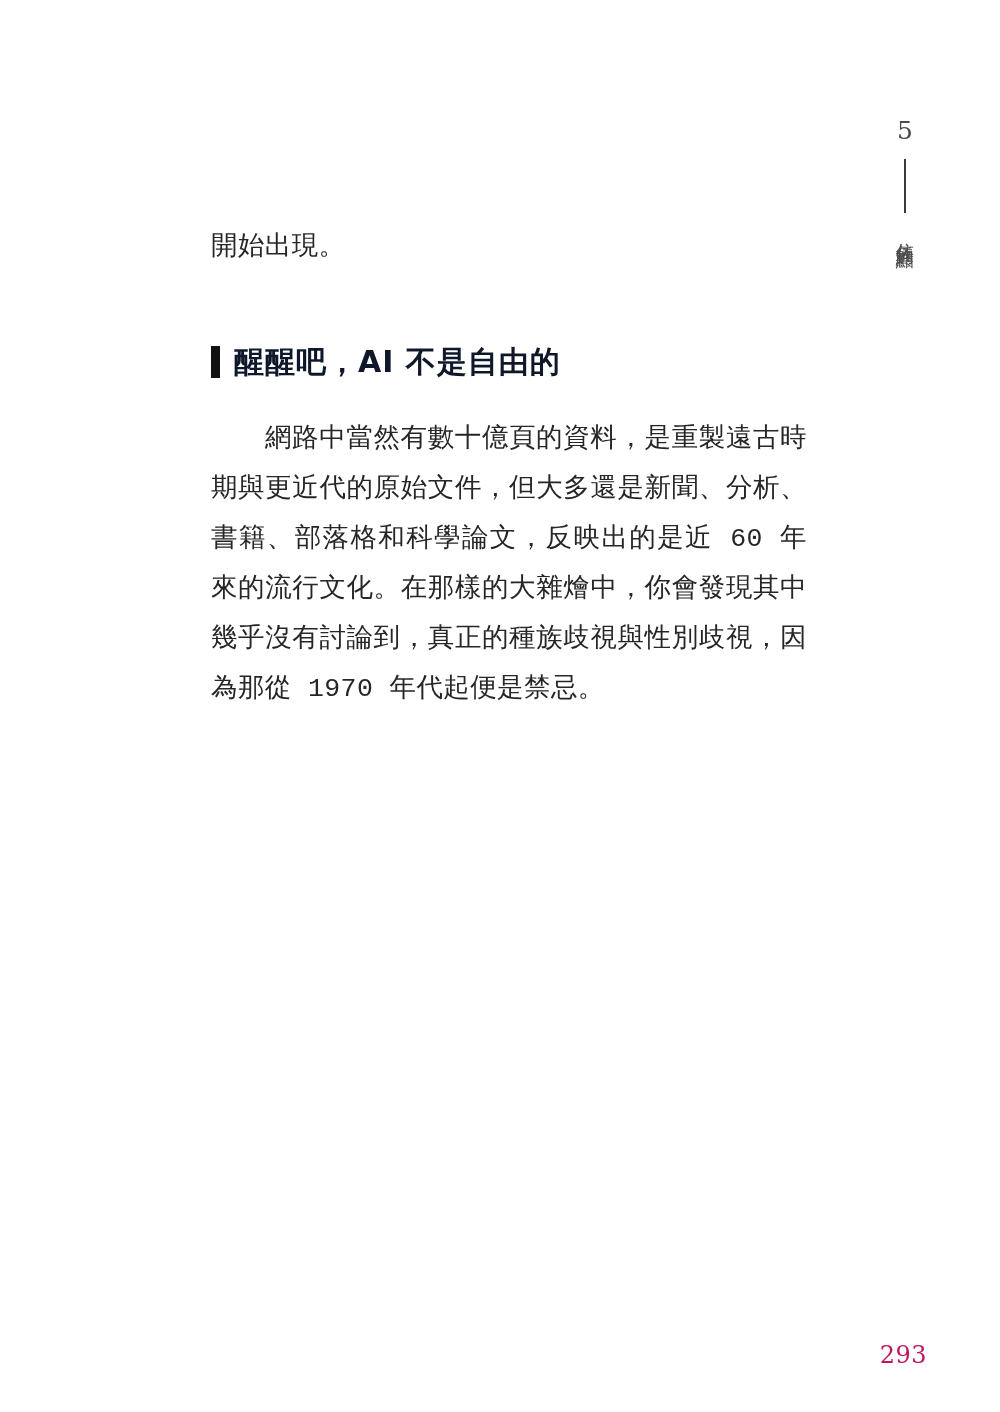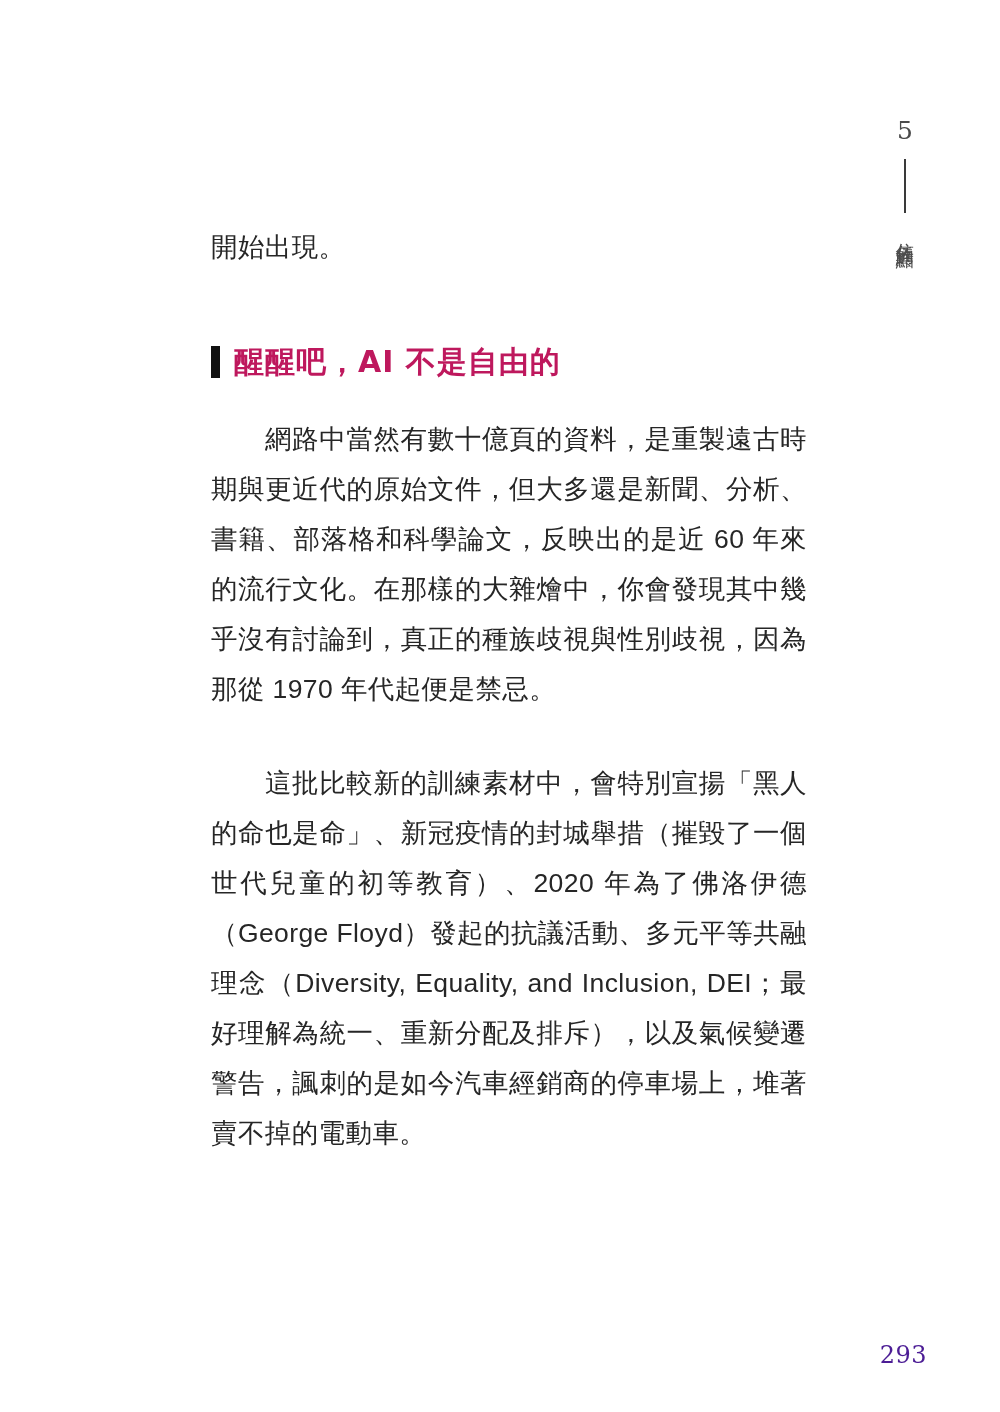--- a/index.html
+++ b/index.html
@@ -61,21 +61,21 @@
   
   .content {
     position: absolute;
     left: 211px;
     top: 222px;
     width: 596px;
   }
 
   .body-line,
   .para {
-    font-family: Liberation Sans, sans-serif;
+    font-family: Liberation Mono, monospace;
     font-size: 26.5px;
     line-height: 50px;
     color: #262626;
     text-align: justify;
     text-justify: inter-character;
     letter-spacing: 0.4px;
   }
 
   .lead-line {
     margin: 0 0 0 0;
@@ -93,41 +93,41 @@
     height: 32px;
     background: #111111;
     flex: 0 0 auto;
     margin-right: 14px;
   }
   .heading-text {
     font-family: "DejaVu Sans", "Liberation Sans", sans-serif;
     font-weight: bold;
     font-size: 30px;
     line-height: 1.2;
-    color: #be185d;
+    color: #0f172a;
     letter-spacing: 1px;
     white-space: nowrap;
   }
 
   .para {
     margin: 0;
     text-indent: 54px;
   }
   .para + .para {
     margin-top: 44px;
   }
 
   
   .folio {
     position: absolute;
     right: 73px;
     bottom: 43px;
     font-family: "DejaVu Serif", "Liberation Serif", serif;
     font-size: 24px;
-    color: #4c1d95;
+    color: #be185d;
     letter-spacing: 0.5px;
   }
 </style>
 </head>
 <body>
 
 <div class="page">
 
   <div class="running-head">
     <div class="rh-chapter-num">5</div>
@@ -139,19 +139,18 @@
 
     <p class="body-line lead-line">開始出現。</p>
 
     <div class="section-heading">
       <span class="heading-bar"></span>
       <span class="heading-text">醒醒吧，AI 不是自由的</span>
     </div>
 
     <p class="para">網路中當然有數十億頁的資料，是重製遠古時期與更近代的原始文件，但大多還是新聞、分析、書籍、部落格和科學論文，反映出的是近 60 年來的流行文化。在那樣的大雜燴中，你會發現其中幾乎沒有討論到，真正的種族歧視與性別歧視，因為那從 1970 年代起便是禁忌。</p>
 
-    <p class="para">這批比較新的訓練素材中，會特別宣揚「黑人的命也是命」、新冠疫情的封城舉措（摧毀了一個世代兒童的初等教育）、2020 年為了佛洛伊德（George Floyd）發起的抗議活動、多元平等共融理念（Diversity, Equality, and Inclusion, DEI；最好理解為統一、重新分配及排斥），以及氣候變遷警告，諷刺的是如今汽車經銷商的停車場上，堆著賣不掉的電動車。</p>
 
   </div>
 
   <div class="folio">293</div>
 
 </div>
 
 </body></html>

